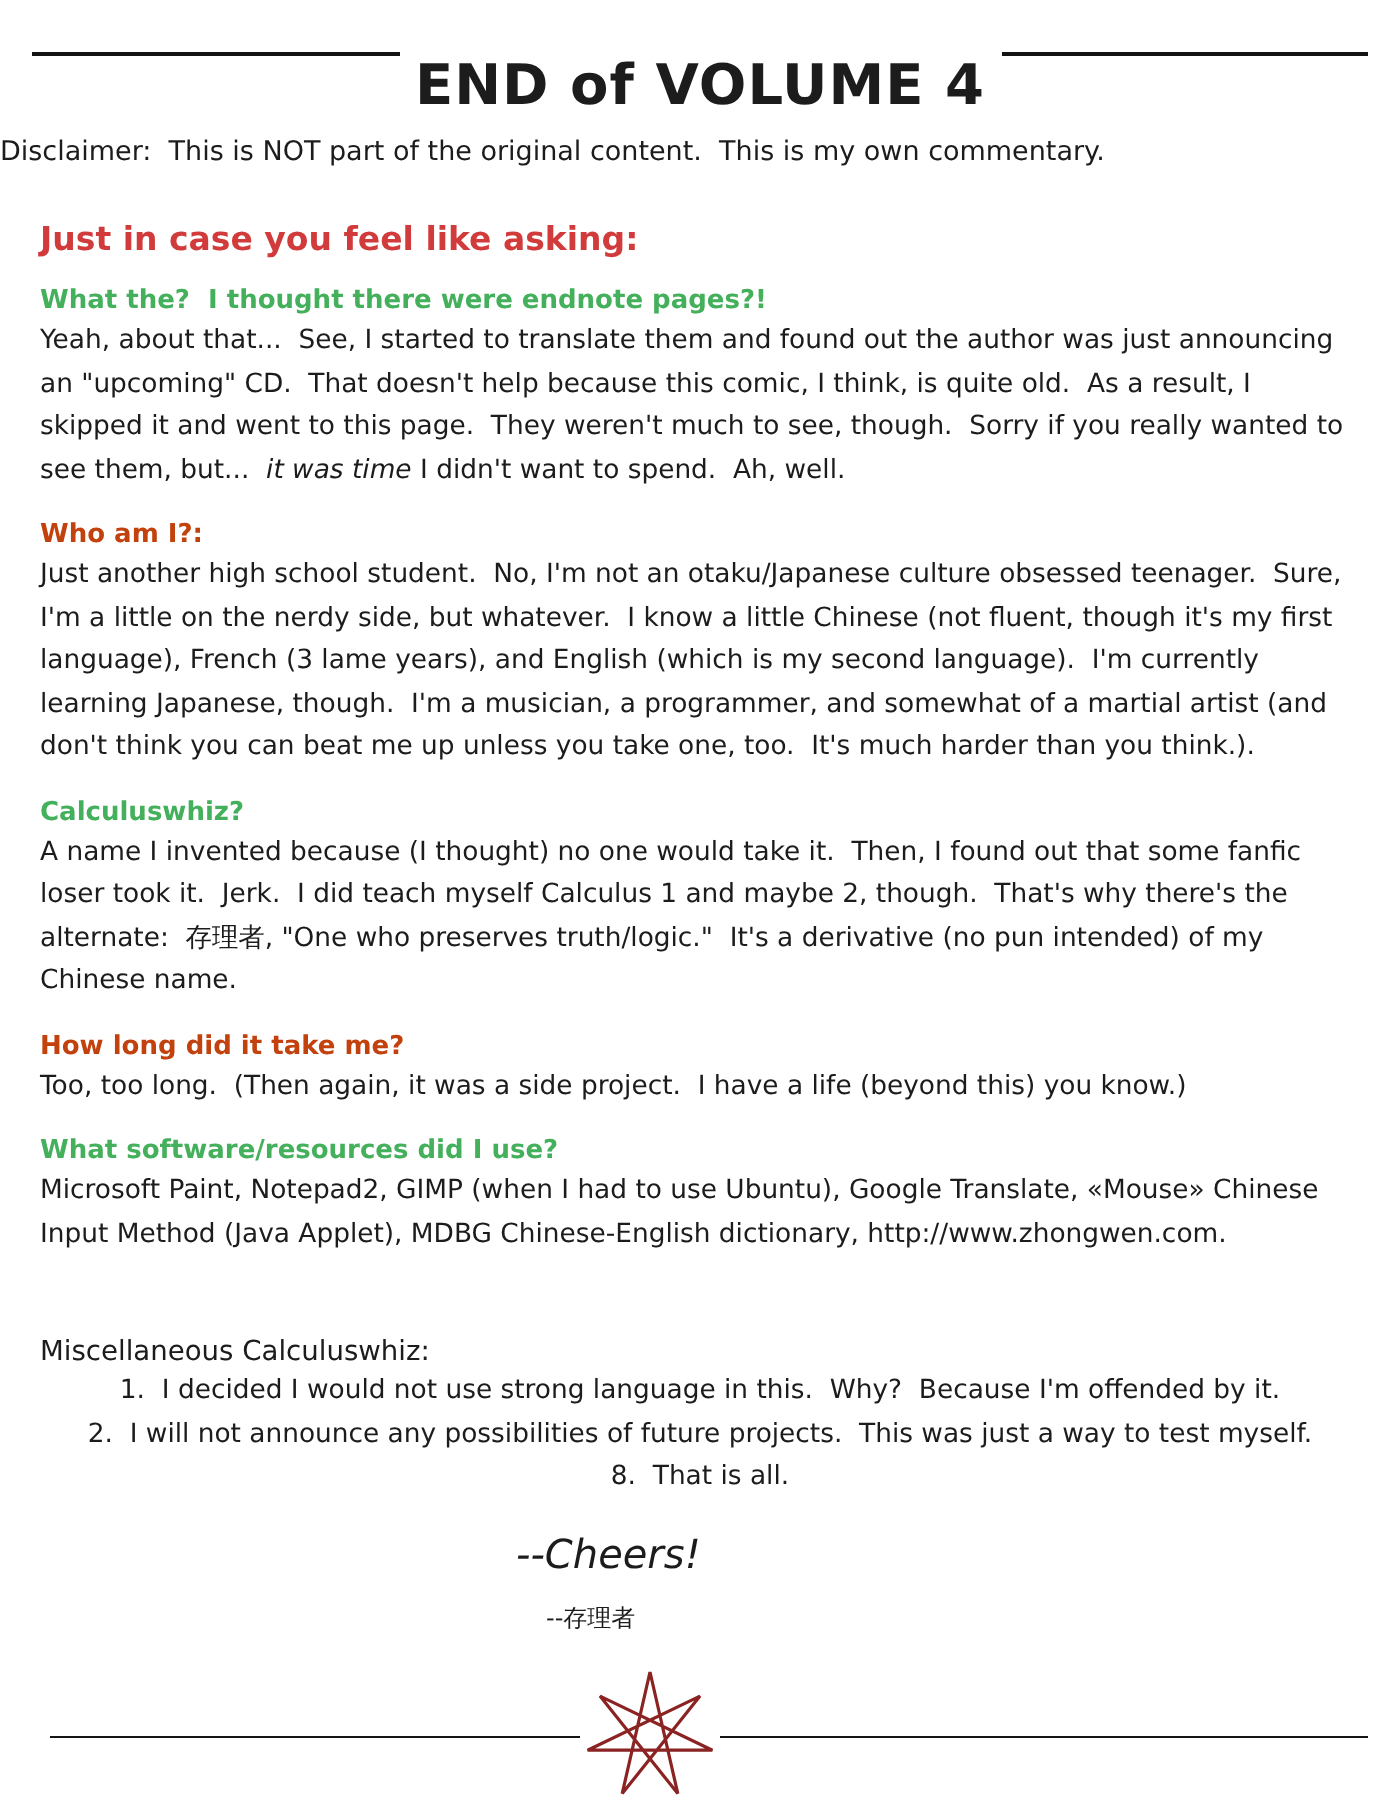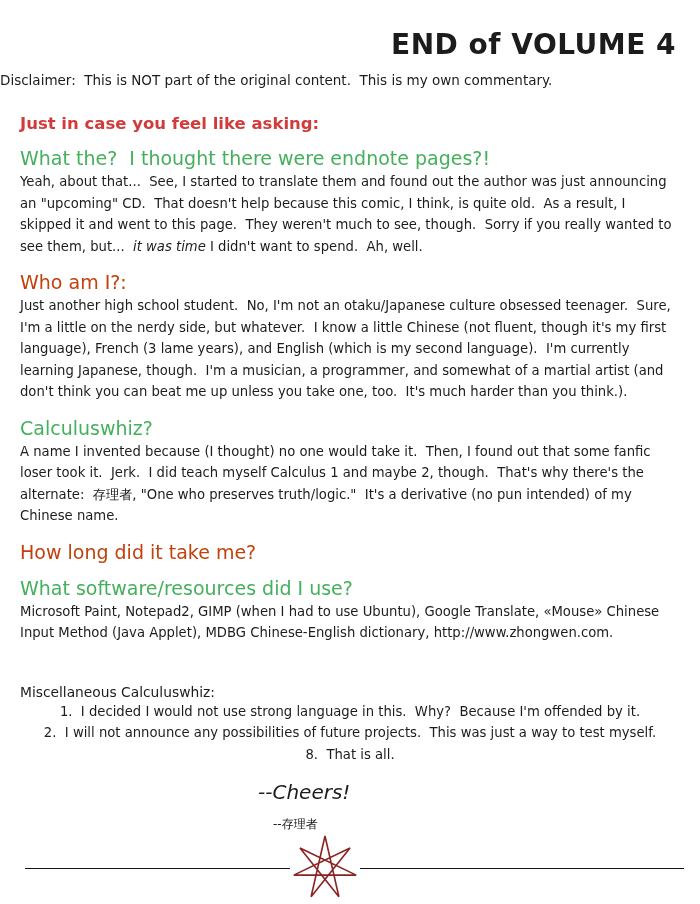--- a/index.html
+++ b/index.html
@@ -6,40 +6,39 @@
   html, body { margin: 0; padding: 0; }
   body {
     width: 700px; height: 904px;
     background: #ffffff;
     color: #1c1c1c;
     font-family: "DejaVu Sans", sans-serif;
     position: relative;
     overflow: hidden;
   }
   .header {
-    display: flex; align-items: flex-end;
+    display: flex; align-items: flex-start;
     padding: 26px 16px 0 16px;
-    flex-direction: column;
   }
   .header .rule { flex: 1; height: 0; border-top: 2px solid #141414; }
   .page-title {
     margin: 0 8px; font-size: 28px; font-weight: 600;
     letter-spacing: 0.5px; white-space: nowrap;
   }
   .disclaimer {
     margin: 9px 0 0; 
     font-size: 13.5px; white-space: pre-wrap;
   }
   .content { padding: 0 20px; }
   .main-heading {
     margin: 26px 0 0; font-size: 16.5px; font-weight: 700;
     color: #d23b3b; white-space: pre-wrap;
   }
   .qa h3 {
-    margin: 14px 0 1px; font-size: 19px; font-weight: 400;
+    margin: 14px 0 1px; font-size: 13px; font-weight: 700;
     white-space: pre-wrap;
   }
   .qa h3.green { color: #44b05c; }
   .qa h3.blue  { color: #c2410c; }
   .body-text {
     margin: 2px 0 0; max-width: 662px;
     font-size: 13.2px; line-height: 21.5px;
     white-space: pre-wrap;
   }
   .body-text em { font-style: italic; }
@@ -87,20 +86,21 @@
     <p class="body-text">Just another high school student.  No, I'm not an otaku/Japanese culture obsessed teenager.  Sure, I'm a little on the nerdy side, but whatever.  I know a little Chinese (not fluent, though it's my first language), French (3 lame years), and English (which is my second language).  I'm currently learning Japanese, though.  I'm a musician, a programmer, and somewhat of a martial artist (and don't think you can beat me up unless you take one, too.  It's much harder than you think.).</p>
   </section>
 
   <section class="qa">
     <h3 class="green">Calculuswhiz?</h3>
     <p class="body-text">A name I invented because (I thought) no one would take it.  Then, I found out that some fanfic loser took it.  Jerk.  I did teach myself Calculus 1 and maybe 2, though.  That's why there's the alternate:  存理者, "One who preserves truth/logic."  It's a derivative (no pun intended) of my Chinese name.</p>
   </section>
 
   <section class="qa">
     <h3 class="blue">How long did it take me?</h3>
+    <p class="body-text">Too, too long.  (Then again, it was a side project.  I have a life (beyond this) you know.)</p>
   </section>
 
   <section class="qa">
     <h3 class="green">What software/resources did I use?</h3>
     <p class="body-text">Microsoft Paint, Notepad2, GIMP (when I had to use Ubuntu), Google Translate, «Mouse» Chinese Input Method (Java Applet), MDBG Chinese-English dictionary, http://www.zhongwen.com.</p>
   </section>
 
   <div class="misc">
     <p class="misc-heading">Miscellaneous Calculuswhiz:</p>
     <ul class="misc-list">

